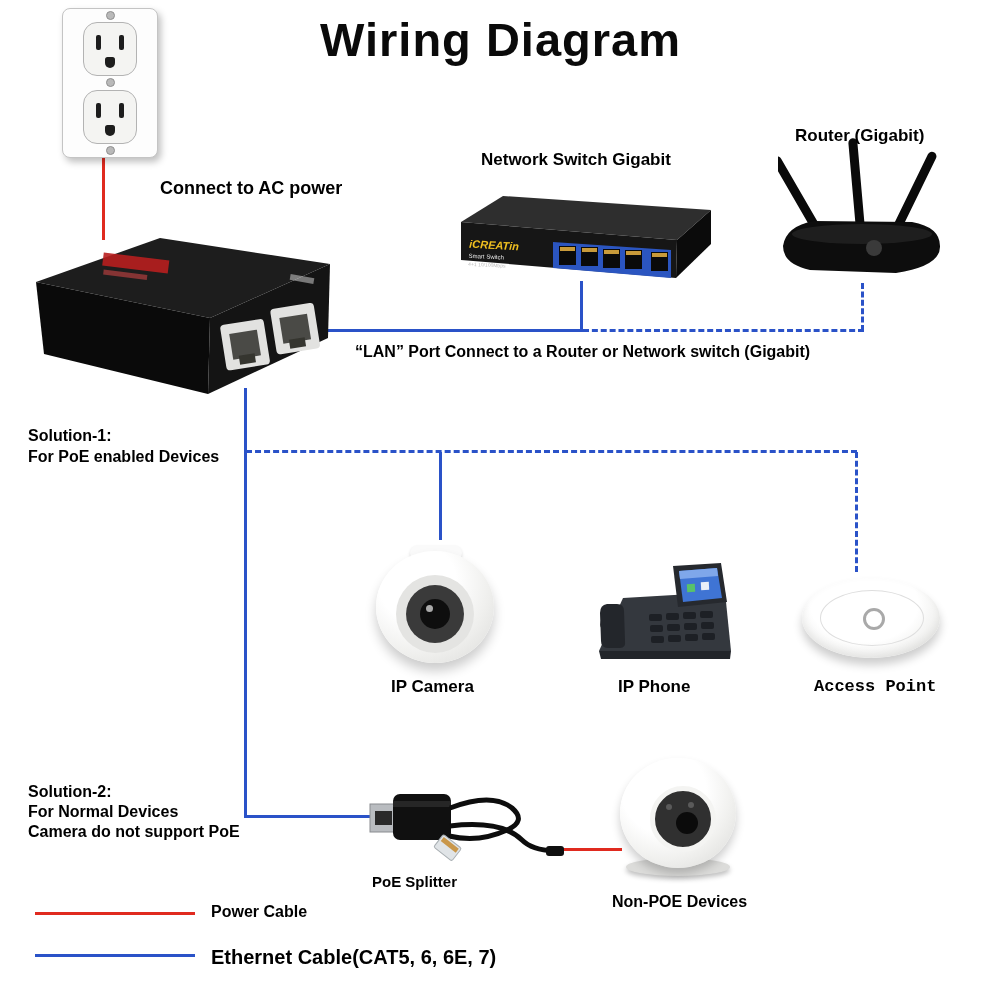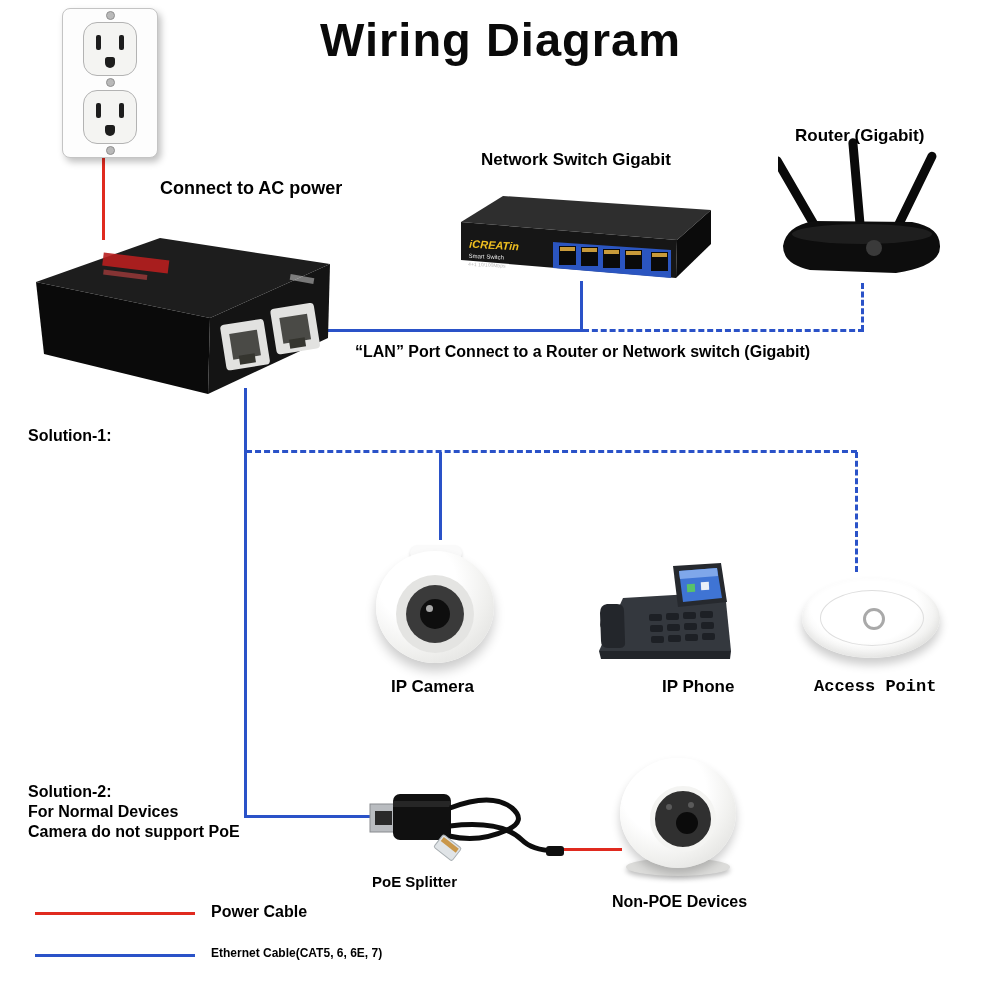--- a/index.html
+++ b/index.html
@@ -232,37 +232,38 @@
 
   <div class="lbl" style="left:481px;top:150px;font-size:17px;">Network Switch Gigabit</div>
 
   <div class="lbl" style="left:795px;top:126px;font-size:17px;">Router (Gigabit)</div>
 
   <div class="lbl" style="left:355px;top:343px;font-size:16px;">“LAN” Port Connect to a Router or Network switch (Gigabit)</div>
 
 
   <div class="lbl" style="left:28px;top:425px;font-size:16px;line-height:21px;">
     <div>Solution-1:</div>
+    <div>For PoE enabled Devices</div>
   </div>
 
   <div class="lbl" style="left:28px;top:782px;font-size:16px;line-height:20px;">
     <div>Solution-2:</div>
     <div>For Normal Devices</div>
     <div>Camera do not support PoE</div>
   </div>
 
   <div class="lbl" style="left:391px;top:677px;font-size:17px;">IP Camera</div>
 
-  <div class="lbl" style="left:618px;top:677px;font-size:17px;margin-left:44px;">IP Phone</div>
+  <div class="lbl" style="left:618px;top:677px;font-size:17px;">IP Phone</div>
 
   <div class="lbl" style="left:814px;top:677px;font-size:17px;font-family:Liberation Mono, monospace;">Access Point</div>
 
   <div class="lbl" style="left:372px;top:873px;font-size:15px;">PoE Splitter</div>
 
   <div class="lbl" style="left:612px;top:893px;font-size:16px;">Non-POE Devices</div>
 
   <div class="legend-line line-red" style="left:35px;top:912px;"></div>
   <div class="lbl" style="left:211px;top:903px;font-size:16px;text-align:right;">Power Cable</div>
 
   <div class="legend-line line-blue" style="left:35px;top:954px;"></div>
-  <div class="lbl" style="left:211px;top:946px;font-size:12px;">Ethernet Cable(CAT5, 6, 6E, 7)</div>
+  <div class="lbl" style="left:211px;top:946px;font-size:20px;">Ethernet Cable(CAT5, 6, 6E, 7)</div>
 
 </div>
 
 </body></html>

